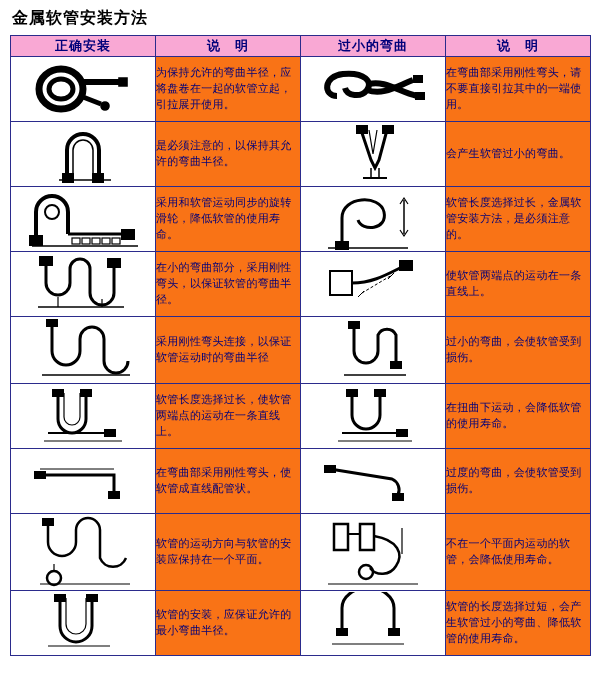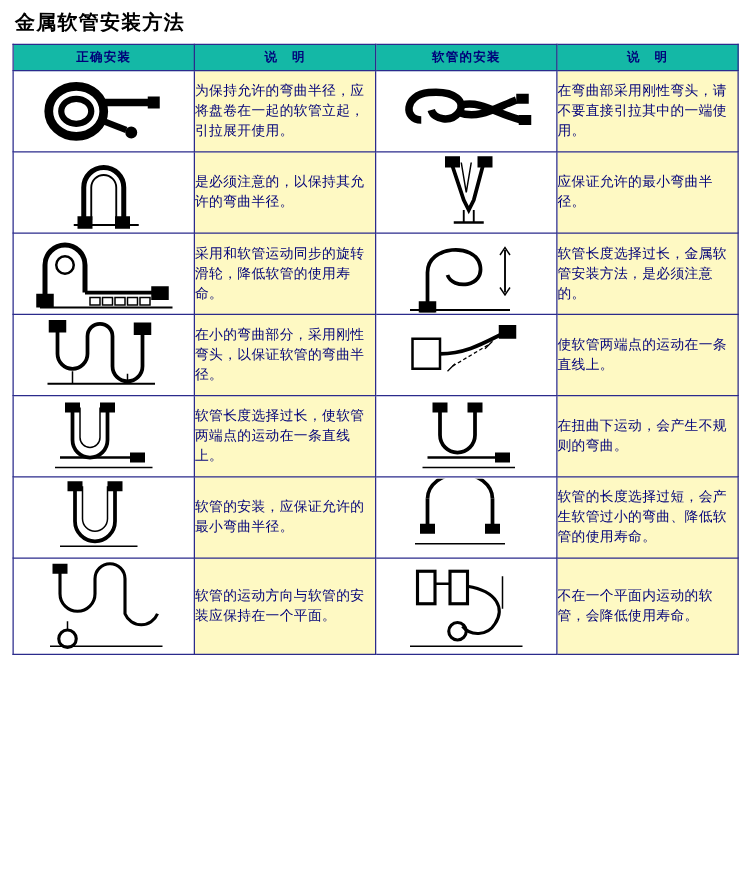--- a/index.html
+++ b/index.html
@@ -34,37 +34,37 @@
     width: 580px;
     table-layout: fixed;
     border: 1px solid #1a1a6e;
   }
   table.matrix td, table.matrix th {
     border: 1px solid #2b2b8c;
     padding: 0;
     vertical-align: middle;
   }
   thead th {
-    background: #14b8a6;
+    background: #f9a8d4;
     color: #00007a;
-    font-size: 10px;
+    font-size: 13px;
     font-weight: bold;
     height: 20px;
     letter-spacing: 1px;
     text-align: center;
   }
   col.c-img { width: 145px; }
   col.c-txt { width: 145px; }
   td.img-cell {
     background: #ffffff;
     text-align: center;
     height: 64px;
   }
   td.txt-cell {
-    background: #fef9c3;
+    background: #f97316;
     color: #00007a;
     font-size: 11px;
     line-height: 1.45;
     padding: 4px 7px;
     text-align: left;
     letter-spacing: 0.3px;
   }
   .art {
     display: block;
     margin: 0 auto;
@@ -88,21 +88,21 @@
     <colgroup>
       <col class="c-img">
         <col class="c-txt">
         <col class="c-img">
         <col class="c-txt">
     </colgroup>
     <thead>
       <tr>
         <th>正确安装</th>
         <th>说　明</th>
-        <th>软管的安装</th>
+        <th>过小的弯曲</th>
         <th>说　明</th>
       </tr>
     </thead>
     <tbody>
 
       <tr>
         <td class="img-cell">
           <div class="art-wrap">
             <svg class="art" width="120" height="58" viewBox="0 0 120 58">
               <g fill="none" stroke="#000" stroke-width="1.6">
@@ -155,21 +155,21 @@
                 <path d="M48 6 L58 36 L62 44 L66 36 L74 6" stroke-width="3"></path>
                 <path d="M56 6 L60 30 L64 6" stroke-width="1.2"></path>
                 <rect x="44" y="2" width="10" height="7" fill="#000"></rect>
                 <rect x="70" y="2" width="10" height="7" fill="#000"></rect>
                 <path d="M58 44 L58 54 M66 44 L66 54" stroke-width="1.5"></path>
                 <path d="M50 54 L74 54" stroke-width="2"></path>
               </g>
             </svg>
           </div>
         </td>
-        <td class="txt-cell">应保证允许的最小弯曲半径。</td>
+        <td class="txt-cell">会产生软管过小的弯曲。</td>
       </tr>
 
       <tr>
         <td class="img-cell">
           <div class="art-wrap">
             <svg class="art" width="130" height="62" viewBox="0 0 130 62">
               <g fill="none" stroke="#000" stroke-width="2">
                 <path d="M18 50 L18 24 A16 16 0 0 1 50 24 L50 46" stroke-width="4"></path>
                 <circle cx="34" cy="24" r="7"></circle>
                 <path d="M50 46 L108 46" stroke-width="3"></path>
@@ -229,20 +229,47 @@
                 <rect x="92" y="8" width="12" height="9" fill="#000"></rect>
                 <path d="M54 40 L84 22" stroke-width="1" stroke-dasharray="3 2"></path>
                 <path d="M50 44 L56 38 M80 26 L86 20" stroke-width="1"></path>
               </g>
             </svg>
           </div>
         </td>
         <td class="txt-cell">使软管两端点的运动在一条直线上。</td>
       </tr>
 
+      <tr>
+        <td class="img-cell">
+          <div class="art-wrap">
+            <svg class="art" width="130" height="66" viewBox="0 0 130 66">
+              <g fill="none" stroke="#000" stroke-width="3">
+                <path d="M34 6 L34 34 A14 14 0 0 0 62 34 L62 22 A12 12 0 0 1 86 22 L86 44 A12 12 0 0 0 110 44"></path>
+                <rect x="28" y="2" width="12" height="8" fill="#000" stroke="none"></rect>
+                <path d="M24 58 L112 58" stroke-width="1.5"></path>
+              </g>
+            </svg>
+          </div>
+        </td>
+        <td class="txt-cell">采用刚性弯头连接，以保证软管运动时的弯曲半径</td>
+        <td class="img-cell">
+          <div class="art-wrap">
+            <svg class="art" width="130" height="66" viewBox="0 0 130 66">
+              <g fill="none" stroke="#000" stroke-width="3">
+                <path d="M46 8 L46 34 A12 12 0 0 0 70 34 L70 18 A10 10 0 0 1 88 18 L88 46"></path>
+                <rect x="40" y="4" width="12" height="8" fill="#000" stroke="none"></rect>
+                <rect x="82" y="44" width="12" height="8" fill="#000" stroke="none"></rect>
+                <path d="M36 58 L98 58" stroke-width="1.5"></path>
+              </g>
+            </svg>
+          </div>
+        </td>
+        <td class="txt-cell">过小的弯曲，会使软管受到损伤。</td>
+      </tr>
 
       <tr>
         <td class="img-cell">
           <div class="art-wrap">
             <svg class="art" width="130" height="62" viewBox="0 0 130 62">
               <g fill="none" stroke="#000" stroke-width="3">
                 <path d="M40 8 L40 34 A14 14 0 0 0 68 34 L68 8"></path>
                 <path d="M46 8 L46 32 A8 8 0 0 0 62 32 L62 8" stroke-width="1.2"></path>
                 <rect x="34" y="4" width="12" height="8" fill="#000" stroke="none"></rect>
                 <rect x="62" y="4" width="12" height="8" fill="#000" stroke="none"></rect>
@@ -261,53 +288,49 @@
                 <path d="M44 8 L44 30 A14 14 0 0 0 72 30 L72 8"></path>
                 <rect x="38" y="4" width="12" height="8" fill="#000" stroke="none"></rect>
                 <rect x="66" y="4" width="12" height="8" fill="#000" stroke="none"></rect>
                 <path d="M34 48 L98 48" stroke-width="2"></path>
                 <rect x="88" y="44" width="12" height="8" fill="#000" stroke="none"></rect>
                 <path d="M30 56 L104 56" stroke-width="1.2"></path>
               </g>
             </svg>
           </div>
         </td>
-        <td class="txt-cell">在扭曲下运动，会产生不规则的弯曲。</td>
-      </tr>
-
-
-      <tr>
-        <td class="img-cell">
-          <div class="art-wrap">
-            <svg class="art" width="130" height="62" viewBox="0 0 130 62">
-              <g fill="none" stroke="#000" stroke-width="3">
-                <path d="M42 6 L42 34 A16 16 0 0 0 74 34 L74 6"></path>
-                <path d="M48 6 L48 32 A10 10 0 0 0 68 32 L68 6" stroke-width="1.2"></path>
-                <rect x="36" y="2" width="12" height="8" fill="#000" stroke="none"></rect>
-                <rect x="68" y="2" width="12" height="8" fill="#000" stroke="none"></rect>
-                <path d="M30 54 L92 54" stroke-width="1.2"></path>
-              </g>
-            </svg>
-          </div>
-        </td>
-        <td class="txt-cell">软管的安装，应保证允许的最小弯曲半径。</td>
-        <td class="img-cell">
-          <div class="art-wrap">
-            <svg class="art" width="130" height="62" viewBox="0 0 130 62">
-              <g fill="none" stroke="#000" stroke-width="3">
-                <path d="M34 16 A18 14 0 0 1 86 16"></path>
-                <path d="M34 16 L34 38 M86 16 L86 38"></path>
-                <rect x="28" y="36" width="12" height="8" fill="#000" stroke="none"></rect>
-                <rect x="80" y="36" width="12" height="8" fill="#000" stroke="none"></rect>
-                <path d="M24 52 L96 52" stroke-width="1.2"></path>
-              </g>
-            </svg>
-          </div>
-        </td>
-        <td class="txt-cell">软管的长度选择过短，会产生软管过小的弯曲、降低软管的使用寿命。</td>
+        <td class="txt-cell">在扭曲下运动，会降低软管的使用寿命。</td>
+      </tr>
+
+      <tr>
+        <td class="img-cell">
+          <div class="art-wrap">
+            <svg class="art" width="130" height="52" viewBox="0 0 130 52">
+              <g fill="none" stroke="#000" stroke-width="3">
+                <path d="M22 20 L96 20 L96 38"></path>
+                <rect x="16" y="16" width="12" height="8" fill="#000" stroke="none"></rect>
+                <rect x="90" y="36" width="12" height="8" fill="#000" stroke="none"></rect>
+                <path d="M22 14 L96 14" stroke-width="1"></path>
+              </g>
+            </svg>
+          </div>
+        </td>
+        <td class="txt-cell">在弯曲部采用刚性弯头，使软管成直线配管状。</td>
+        <td class="img-cell">
+          <div class="art-wrap">
+            <svg class="art" width="130" height="52" viewBox="0 0 130 52">
+              <g fill="none" stroke="#000" stroke-width="3">
+                <path d="M22 14 L84 24 A12 12 0 0 1 90 40"></path>
+                <rect x="16" y="10" width="12" height="8" fill="#000" stroke="none"></rect>
+                <rect x="84" y="38" width="12" height="8" fill="#000" stroke="none"></rect>
+              </g>
+            </svg>
+          </div>
+        </td>
+        <td class="txt-cell">过度的弯曲，会使软管受到损伤。</td>
       </tr>
 
       <tr>
         <td class="img-cell">
           <div class="art-wrap">
             <svg class="art" width="130" height="76" viewBox="0 0 130 76">
               <g fill="none" stroke="#000" stroke-width="2.5">
                 <path d="M30 8 L30 28 A14 14 0 0 0 58 28 L58 16 A12 12 0 0 1 82 16 L82 44 A14 14 0 0 0 108 44"></path>
                 <rect x="24" y="4" width="12" height="8" fill="#000" stroke="none"></rect>
                 <circle cx="36" cy="64" r="7"></circle>
@@ -329,15 +352,46 @@
                 <circle cx="58" cy="58" r="7"></circle>
                 <path d="M20 70 L110 70" stroke-width="1.2"></path>
                 <path d="M94 14 L94 40" stroke-width="1.2"></path>
               </g>
             </svg>
           </div>
         </td>
         <td class="txt-cell">不在一个平面内运动的软管，会降低使用寿命。</td>
       </tr>
 
+      <tr>
+        <td class="img-cell">
+          <div class="art-wrap">
+            <svg class="art" width="130" height="62" viewBox="0 0 130 62">
+              <g fill="none" stroke="#000" stroke-width="3">
+                <path d="M42 6 L42 34 A16 16 0 0 0 74 34 L74 6"></path>
+                <path d="M48 6 L48 32 A10 10 0 0 0 68 32 L68 6" stroke-width="1.2"></path>
+                <rect x="36" y="2" width="12" height="8" fill="#000" stroke="none"></rect>
+                <rect x="68" y="2" width="12" height="8" fill="#000" stroke="none"></rect>
+                <path d="M30 54 L92 54" stroke-width="1.2"></path>
+              </g>
+            </svg>
+          </div>
+        </td>
+        <td class="txt-cell">软管的安装，应保证允许的最小弯曲半径。</td>
+        <td class="img-cell">
+          <div class="art-wrap">
+            <svg class="art" width="130" height="62" viewBox="0 0 130 62">
+              <g fill="none" stroke="#000" stroke-width="3">
+                <path d="M34 16 A18 14 0 0 1 86 16"></path>
+                <path d="M34 16 L34 38 M86 16 L86 38"></path>
+                <rect x="28" y="36" width="12" height="8" fill="#000" stroke="none"></rect>
+                <rect x="80" y="36" width="12" height="8" fill="#000" stroke="none"></rect>
+                <path d="M24 52 L96 52" stroke-width="1.2"></path>
+              </g>
+            </svg>
+          </div>
+        </td>
+        <td class="txt-cell">软管的长度选择过短，会产生软管过小的弯曲、降低软管的使用寿命。</td>
+      </tr>
+
     </tbody>
   </table>
 </div>
 
 </body></html>

